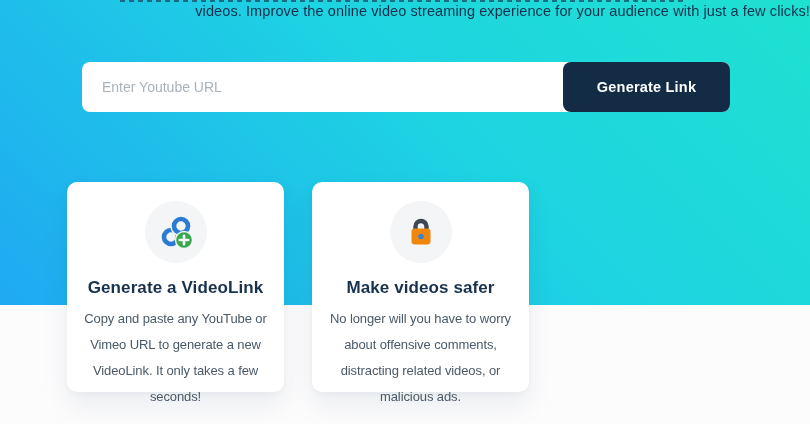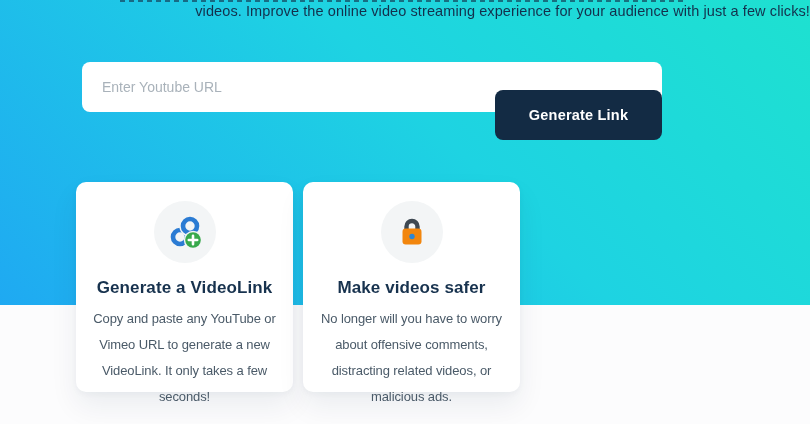--- a/index.html
+++ b/index.html
@@ -29,21 +29,21 @@
     width: 810px;
     text-align: right;
     font-size: 14.5px;
     font-weight: 500;
     letter-spacing: .1px;
     color: #14304C;
   }
   .search-bar {
     position: absolute;
     left: 82px; top: 62px;
-    width: 580px; height: 50px;
+    width: 648px; height: 50px;
   }
   .url-input {
     width: 100%; height: 100%;
     border: none; outline: none;
     border-radius: 8px;
     padding: 0 20px;
     font-size: 14px;
     font-family: "Liberation Sans", sans-serif;
     color: #44505b;
     background: #ffffff;
@@ -55,28 +55,26 @@
     width: 167px; height: 50px;
     border: none;
     border-radius: 8px;
     background: #132B44;
     color: #ffffff;
     font-family: "Liberation Sans", sans-serif;
     font-size: 14.5px;
     font-weight: 700;
     letter-spacing: .2px;
     cursor: pointer;
-    margin-top: 28px;
   }
   .cards {
     position: absolute;
     left: 67px; top: 182px;
     display: flex;
-    gap: 10px;
-    margin-left: 9px;
+    gap: 28px;
   }
   .card {
     width: 217px; height: 210px;
     background: #ffffff;
     border-radius: 10px;
     box-shadow: 0 14px 28px rgba(20, 48, 76, 0.07), 0 2px 6px rgba(20,48,76,0.04);
     padding: 19px 13px 0;
     text-align: center;
   }
   .icon-circle {

